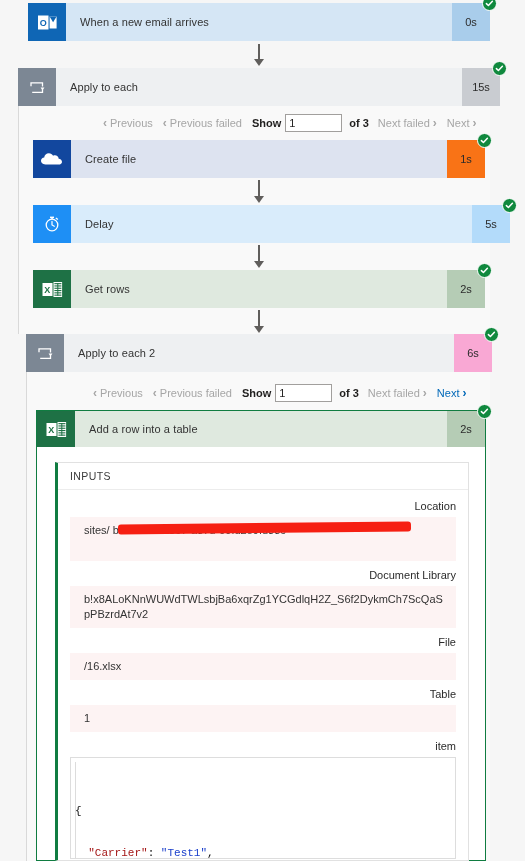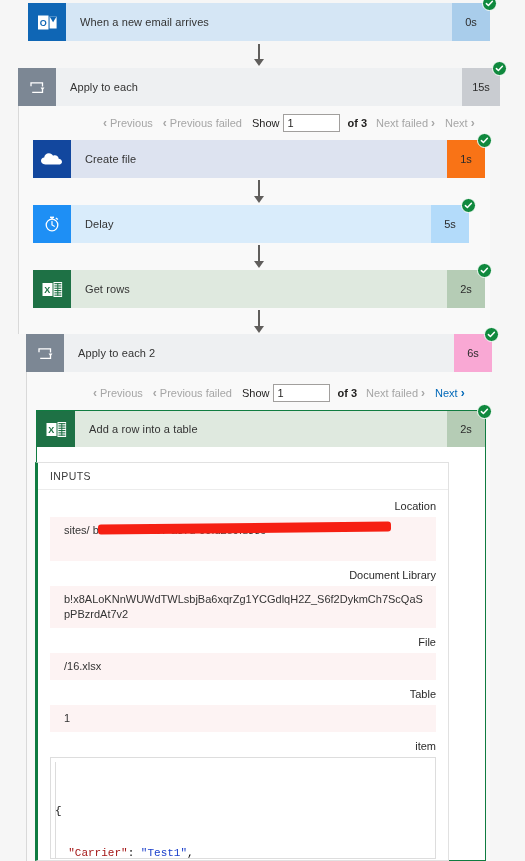--- a/index.html
+++ b/index.html
@@ -121,21 +121,21 @@
     display: inline-flex;
     align-items: center;
     gap: 3px;
     margin-right: 10px;
     cursor: default;
   }
   .pager .pg-link.active { color: #0068b8; cursor: pointer; }
   .pager .chev { font-size: 12px; font-weight: bold; }
   .pager .show-label {
     color: #201f1e;
-    font-weight: normal;
+    font-weight: bold;
     margin-right: 4px;
   }
   .pager .page-input {
     width: 57px;
     height: 18px;
     border: 1px solid #a19f9d;
     background: #ffffff;
     box-sizing: border-box;
     font-family: "Liberation Sans", sans-serif;
     font-size: 11px;
@@ -309,21 +309,21 @@
           <path d="M1.4 4.6 L3.4 6.5 L7.4 2.3" stroke="#ffffff" stroke-width="1.5" fill="none" stroke-linecap="round" stroke-linejoin="round"></path>
         </svg>
     </div>
   </div>
 
   <div class="connector" style="left:252px; top:180px; height:24px;">
     <div class="stem" style="height:18px;"></div>
     <div class="head" style="top:16px;"></div>
   </div>
 
-  <div class="card" style="left:33px; top:205px; width:436px; background:#d9ecfb;">
+  <div class="card" style="left:33px; top:205px; width:477px; background:#d9ecfb;">
     <div class="icon-box" style="background:#1e8ff5;">
       <svg width="18" height="18" viewBox="0 0 18 18" aria-hidden="true">
         <circle cx="9" cy="10" r="5.8" stroke="#ffffff" stroke-width="1.3" fill="none"></circle>
         <path d="M9 6.4 L9 10 L11.3 11.3" stroke="#ffffff" stroke-width="1.2" fill="none" stroke-linecap="round"></path>
         <rect x="7" y="1.6" width="4" height="1.5" fill="#ffffff"></rect>
         <rect x="8.3" y="2.6" width="1.5" height="1.8" fill="#ffffff"></rect>
         <rect x="12.6" y="3.1" width="2.6" height="1.3" fill="#ffffff" transform="rotate(40 13.9 3.7)"></rect>
       </svg>
     </div>
     <div class="title">Delay</div>
@@ -433,21 +433,21 @@
     </div>
     <div class="title">Add a row into a table</div>
     <div class="duration" style="background:#b5ccb5;">2s</div>
     <div class="status-badge">
       <svg width="9" height="9" viewBox="0 0 9 9">
           <path d="M1.4 4.6 L3.4 6.5 L7.4 2.3" stroke="#ffffff" stroke-width="1.5" fill="none" stroke-linecap="round" stroke-linejoin="round"></path>
         </svg>
     </div>
   </div>
 
-  <div class="detail-panel" style="left:35px; top:462px; width:414px; height:399px;">
+  <div class="detail-panel" style="left:55px; top:462px; width:414px; height:399px;">
     <div class="panel-head">INPUTS</div>
     <div class="panel-body">
 
       <div class="field-label" style="margin-top:2px;">Location</div>
       <div class="field-value" style="height:32px; overflow:hidden;">
         <span>sites/                                                                              b1a-0858-4867-a87d-99fd2e9fd83c</span>
         <span class="redact r1" style="left:48px; top:6px; width:293px; height:10px;"></span>
       </div>
 
       <div class="field-label">Document Library</div>

